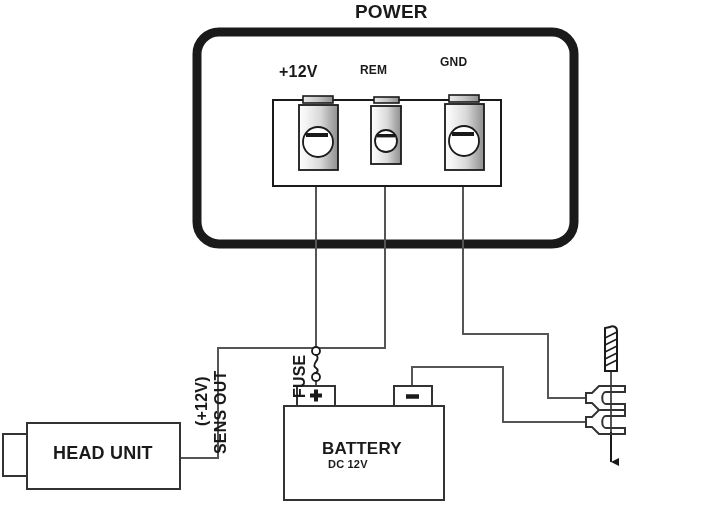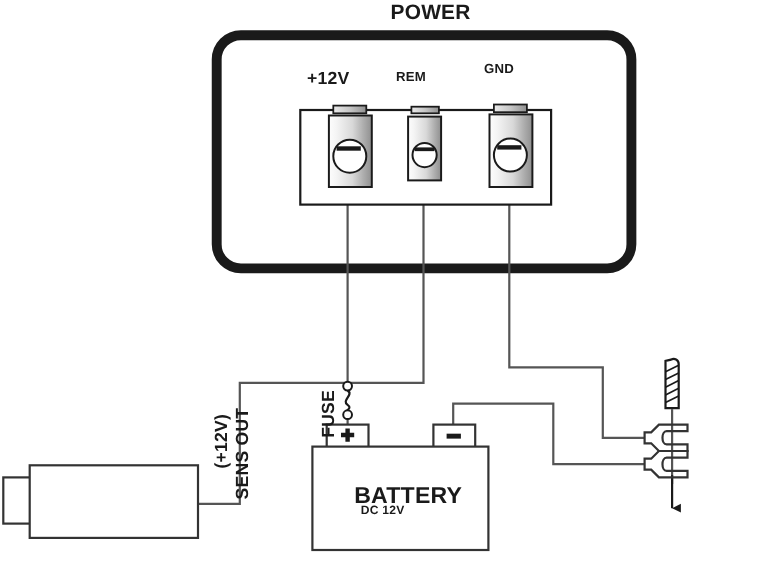--- a/index.html
+++ b/index.html
@@ -136,19 +136,20 @@
   <div class="lbl" style="left:360px;top:64px;font-size:12px;">REM</div>
 
   <div class="lbl" style="left:440px;top:56px;font-size:12px;">GND</div>
 
   <div class="lbl rot" style="left:194px;top:426px;font-size:16px;transform:rotate(-90deg);">(+12V)</div>
 
   <div class="lbl rot" style="left:213px;top:454px;font-size:16px;transform:rotate(-90deg);">SENS OUT</div>
 
   <div class="lbl rot" style="left:292px;top:398px;font-size:16px;transform:rotate(-90deg);">FUSE</div>
 
+  <div class="lbl" style="left:53px;top:444px;font-size:18px;">HEAD UNIT</div>
 
-  <div class="lbl" style="left:322px;top:440px;font-size:21px;">BATTERY</div>
+  <div class="lbl" style="left:322px;top:440px;font-size:17px;">BATTERY</div>
 
   <div class="lbl" style="left:328px;top:459px;font-size:11px;">DC 12V</div>
 
 
 </div>
 
 </body></html>

